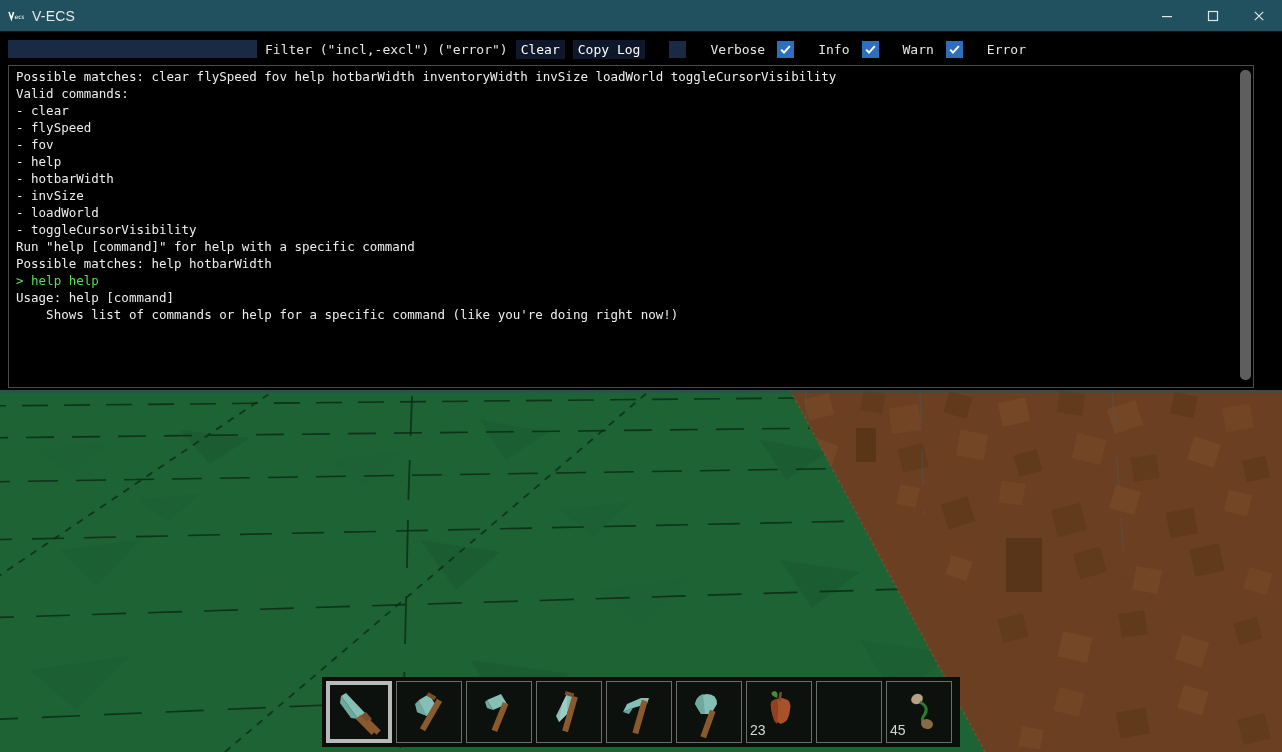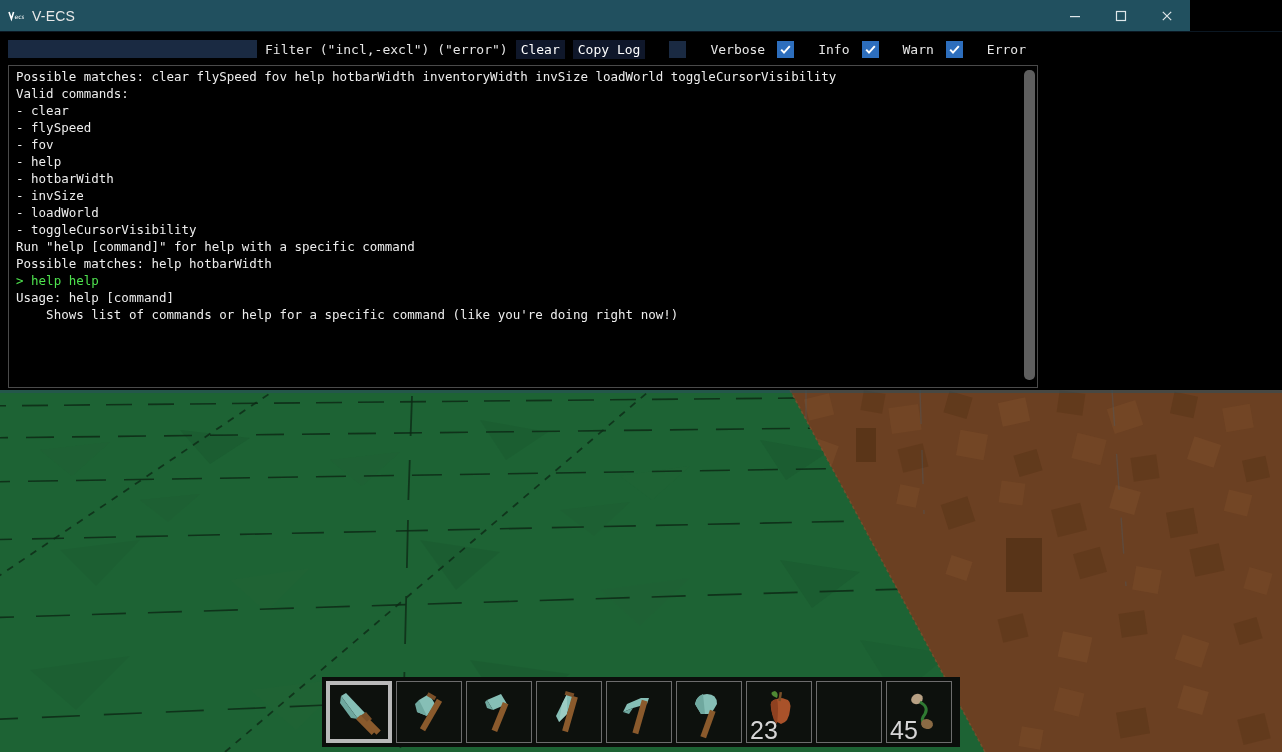--- a/index.html
+++ b/index.html
@@ -17,21 +17,21 @@
     position: relative;
     width: 1282px;
     height: 752px;
     overflow: hidden;
   }
 
   
   #titlebar {
     position: absolute;
     left: 0; top: 0;
-    width: 1190px; height: 31px;
+    width: 1282px; height: 31px;
     background: #21505f;
     display: flex;
     align-items: center;
   }
   #title-logo {
     width: 16px; height: 16px;
     margin-left: 8px; margin-right: 8px;
     position: relative;
     flex: none;
   }
@@ -130,21 +130,21 @@
     font-size: 13px;
     margin-left: 24px;
     white-space: nowrap;
     flex: none;
   }
 
   
   #log-area {
     position: absolute;
     left: 8px; top: 33px;
-    width: 1030px; height: 323px;
+    width: 1246px; height: 323px;
     background: #000000;
     border: 1px solid #4a4a4a;
     box-sizing: border-box;
     overflow: hidden;
   }
   #log-lines {
     position: absolute;
     left: 7px; top: 2px;
     width: 1230px;
   }
@@ -242,21 +242,21 @@
     left: 0; top: 0;
     display: block;
   }
   .slot.selected svg { left: -3px; top: -3px; }
   .slot-count {
     position: absolute;
     left: 3px;
     bottom: 0px;
     color: #d6d6d6;
     font-family: "Liberation Sans", sans-serif;
-    font-size: 25px;
+    font-size: 14px;
     line-height: 24px;
     z-index: 3;
     margin-top: 8px;
   }
 </style>
 </head>
 <body>
 
 <div id="app">
 

